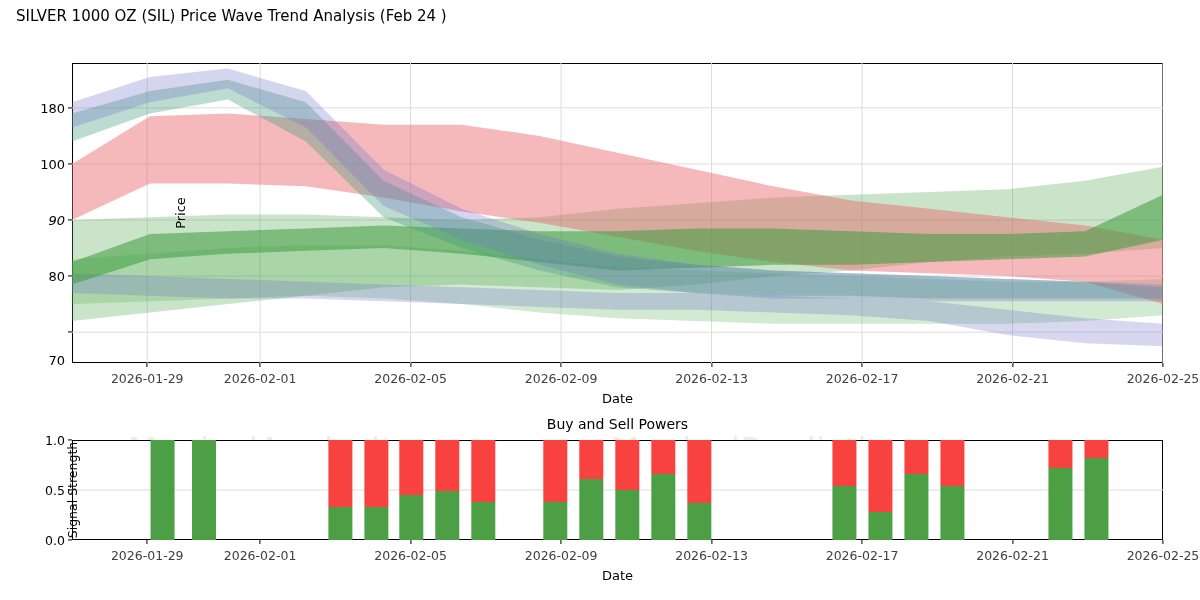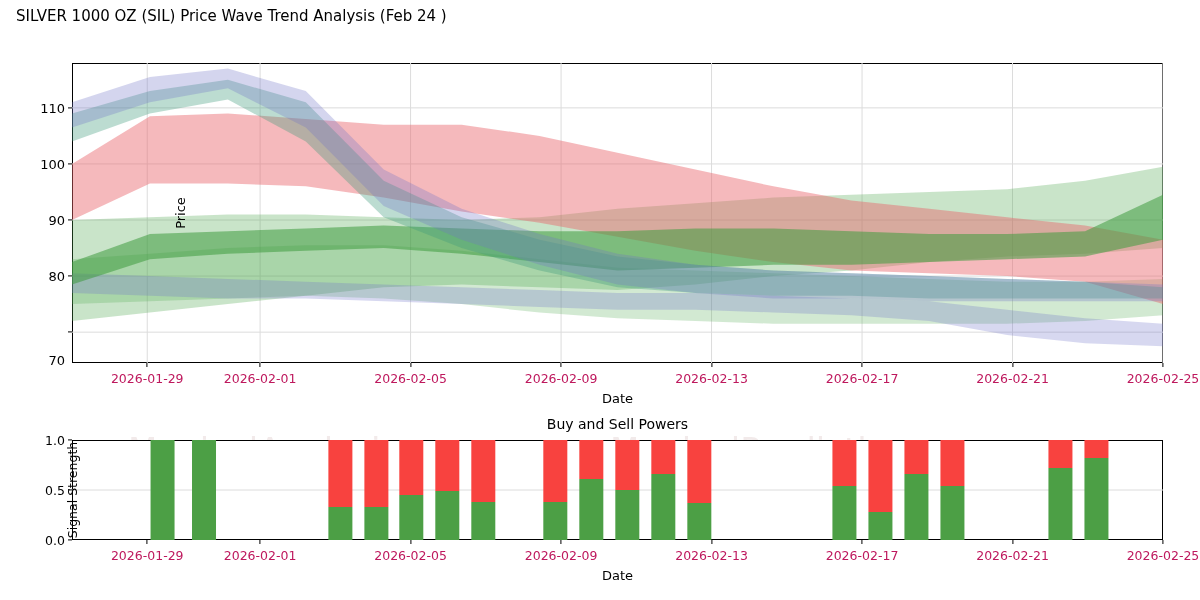--- a/index.html
+++ b/index.html
@@ -24,21 +24,21 @@
   .ylabel{
     position:absolute;left:-42px;top:0;height:300px;width:300px;
     transform-origin:0 0;transform:rotate(-90deg) translate(-300px,0);
     display:flex;align-items:center;justify-content:center;
     font-size:13px;color:#000;pointer-events:none;
   }
   .ytick{position:absolute;right:100%;margin-right:7px;transform:translateY(-50%);
          font-size:13px;color:#000;white-space:nowrap;}
   .ytick-mark{position:absolute;right:100%;width:4px;height:1.2px;background:#000;transform:translateY(-50%);}
   .xtick{position:absolute;top:100%;margin-top:8px;transform:translateX(-50%);
-         font-size:12.5px;color:#be185d;white-space:nowrap;}
+         font-size:12.5px;color:#404040;white-space:nowrap;}
   .xtick-mark{position:absolute;top:100%;width:1.2px;height:4px;background:#000;transform:translateX(-50%);}
   .xlabel{position:absolute;left:0;width:100%;top:100%;margin-top:28px;text-align:center;font-size:13px;color:#000;}
 
   
   #signal-panel{left:72px;top:440px;width:1091px;height:100px;}
   #signal-frame{position:absolute;inset:0;border:1.3px solid #000;box-sizing:border-box;background:#fff;}
   #signal-svg{position:absolute;left:0;top:0;width:1091px;height:100px;}
   .panel-title{position:absolute;left:0;width:100%;bottom:100%;margin-bottom:8px;text-align:center;
                font-size:14px;color:#000;}
   .ylabel2{
@@ -96,25 +96,25 @@
         <polygon points="0,39.25233644859816 77.92857142857143,14.018691588785032 155.85714285714286,5.607476635514047 233.78571428571428,28.03738317757012 311.7142857142857,106.54205607476638 389.64285714285717,145.7943925233645 467.57142857142856,171.02803738317758 545.5,190.65420560747663 623.4285714285714,201.86915887850466 701.3571428571429,207.4766355140187 779.2857142857143,210.2803738317757 857.2142857142857,213.0841121495327 935.1428571428571,215.88785046728972 1013.0714285714286,218.69158878504675 1091,221.49532710280374 1091,238.3177570093458 1013.0714285714286,238.3177570093458 935.1428571428571,238.3177570093458 857.2142857142857,238.3177570093458 779.2857142857143,235.51401869158877 701.3571428571429,235.51401869158877 623.4285714285714,229.90654205607478 545.5,221.49532710280374 467.57142857142856,201.86915887850466 389.64285714285717,176.6355140186916 311.7142857142857,142.99065420560748 233.78571428571428,64.48598130841123 155.85714285714286,25.23364485981307 77.92857142857143,39.25233644859816 0,64.48598130841123" fill="#6F73C8" fill-opacity="0.3" stroke="none"></polygon>
       </svg>
     <div class="ylabel">Price</div>
     <div class="xlabel">Date</div>
     <div id="price-yticks">
         <div class="ytick-mark" style="top: 269.159px;"></div>
         <div class="ytick" style="top: 269.159px; margin-top: 28px;">70</div>
         <div class="ytick-mark" style="top: 213.084px;"></div>
         <div class="ytick" style="top: 213.084px; margin-left: 24px;">80</div>
         <div class="ytick-mark" style="top: 157.009px;"></div>
-        <div class="ytick" style="top: 157.009px;">90</div>
+        <div class="ytick" style="top: 157.009px; font-style: italic;">90</div>
         <div class="ytick-mark" style="top: 100.935px;"></div>
         <div class="ytick" style="top: 100.935px;">100</div>
         <div class="ytick-mark" style="top: 44.8598px;"></div>
-        <div class="ytick" style="top: 44.8598px;">110</div>
+        <div class="ytick" style="top: 44.8598px;">180</div>
       </div>
     <div id="price-xticks">
         <div class="xtick-mark" style="left: 75.2414px;"></div>
         <div class="xtick" style="left: 75.2414px;">2026-01-29</div>
         <div class="xtick-mark" style="left: 188.103px;"></div>
         <div class="xtick" style="left: 188.103px;">2026-02-01</div>
         <div class="xtick-mark" style="left: 338.586px;"></div>
         <div class="xtick" style="left: 338.586px;">2026-02-05</div>
         <div class="xtick-mark" style="left: 489.069px;"></div>
         <div class="xtick" style="left: 489.069px;">2026-02-09</div>

